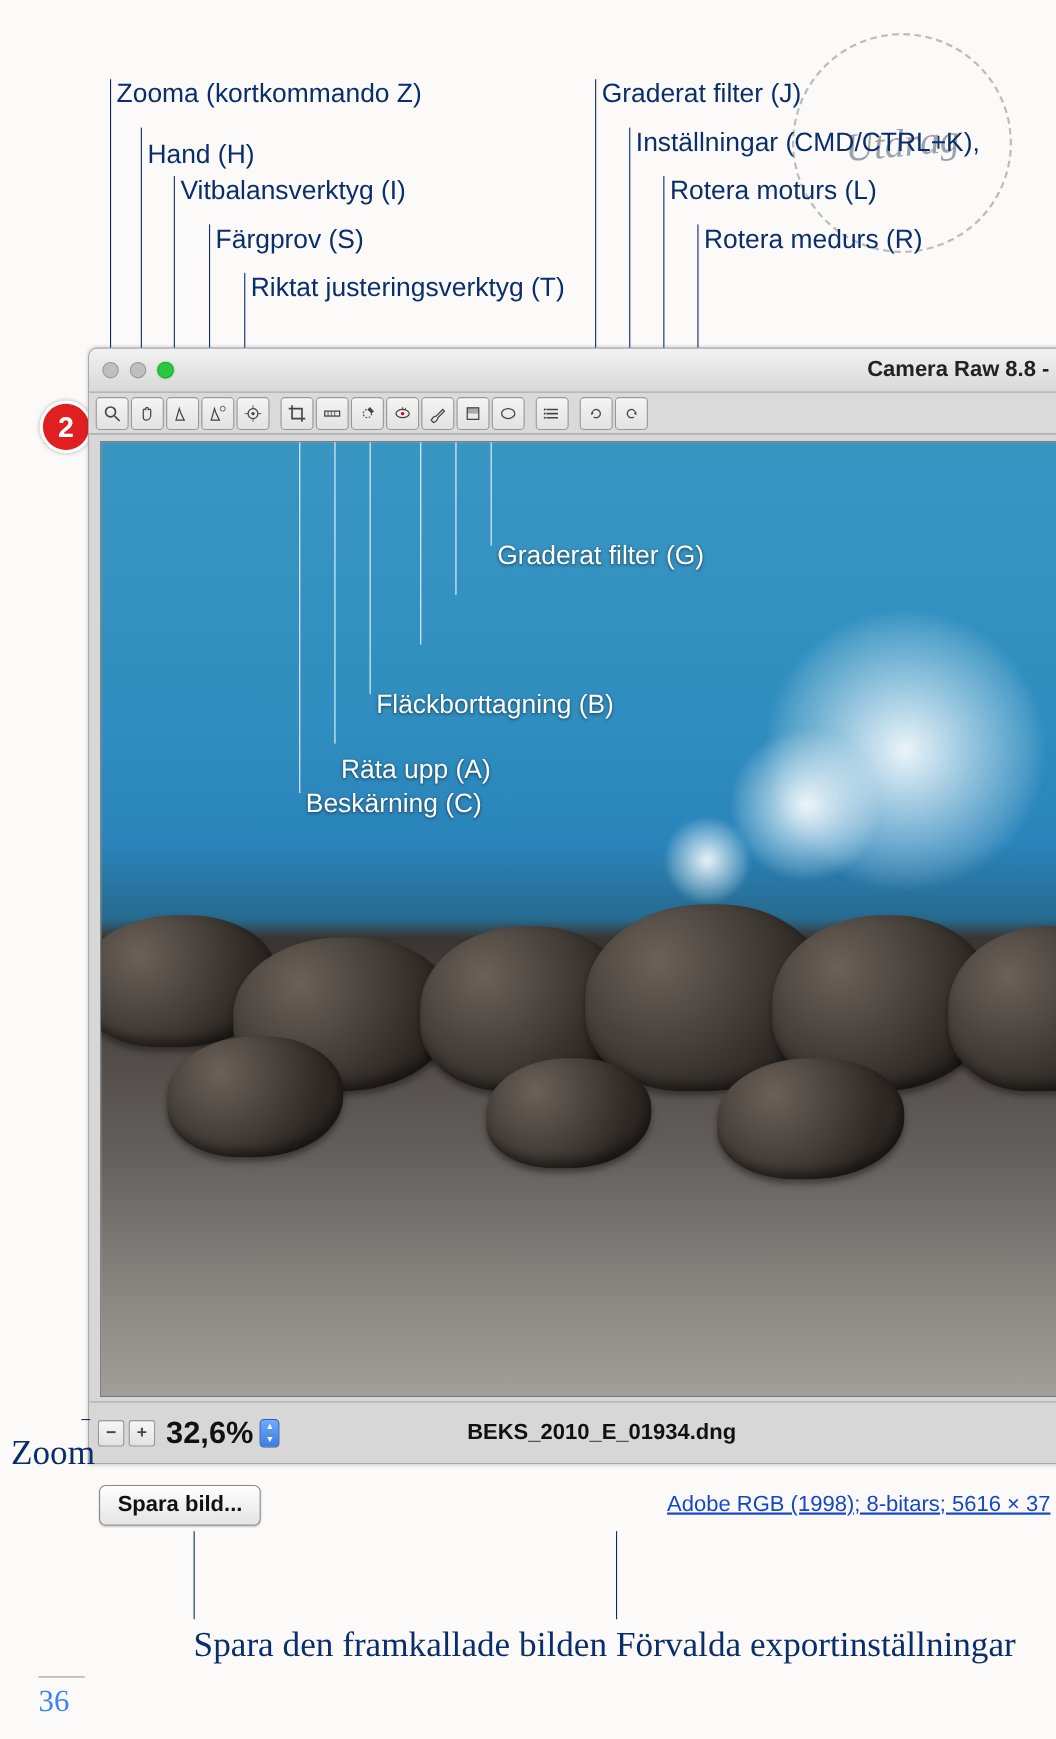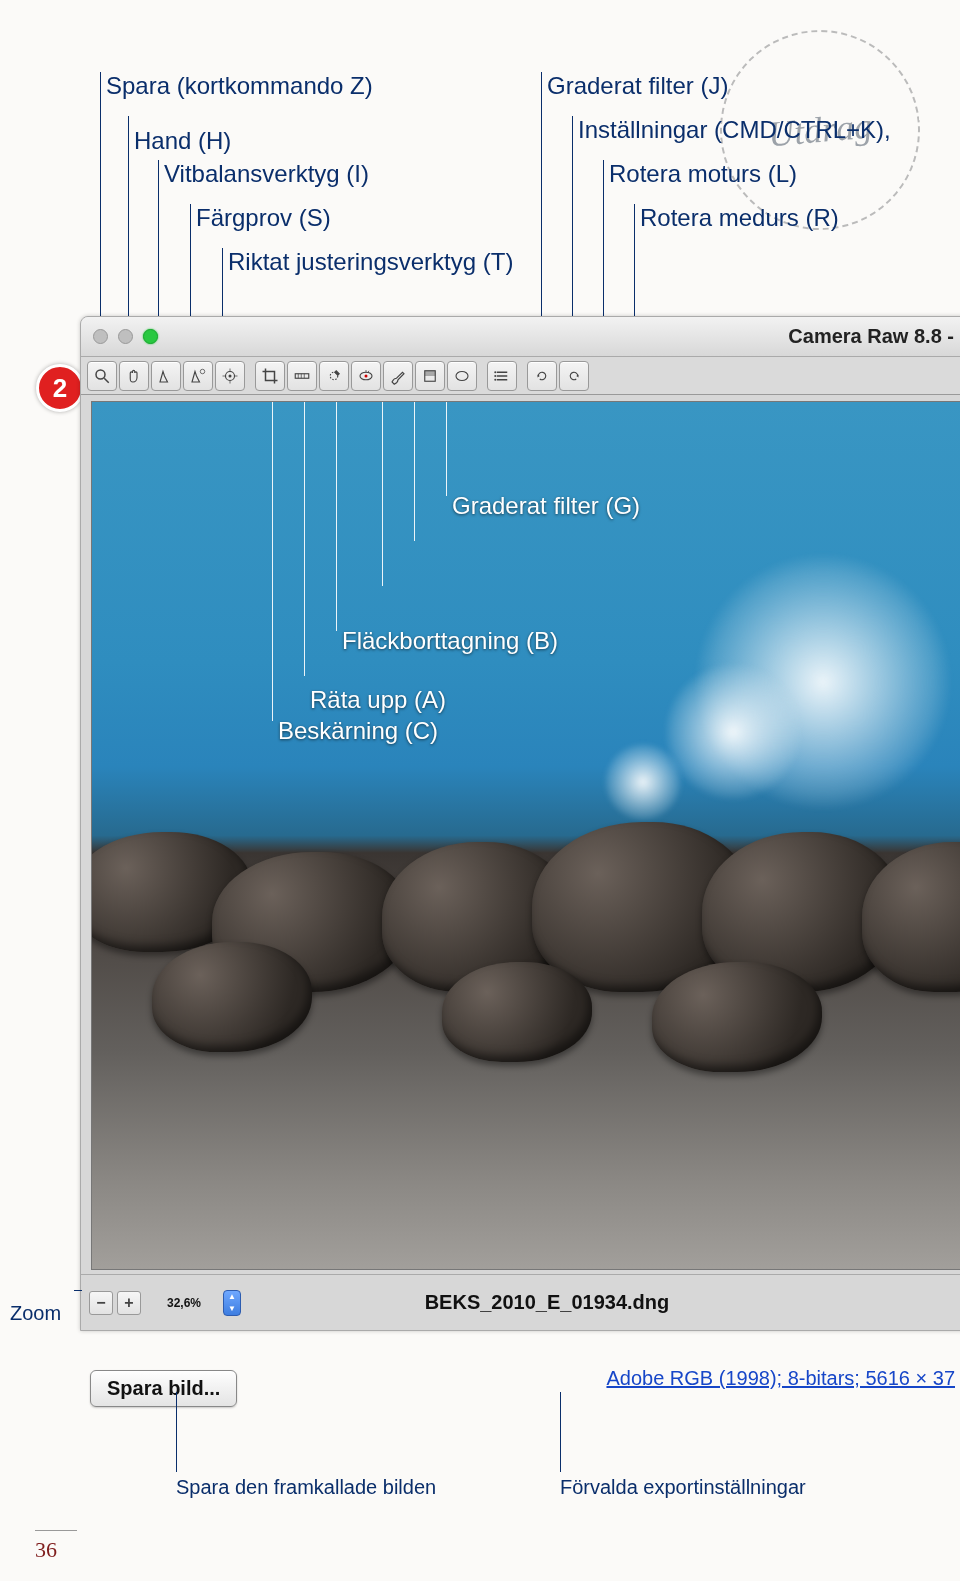--- a/index.html
+++ b/index.html
@@ -159,21 +159,21 @@
     display: flex;
     align-items: center;
     padding: 0 8px;
     font-family: "Lucida Grande", Arial;
   }
   .zoombtn {
     width: 24px;height:24px;border:1px solid #999;background:linear-gradient(#f6f6f6,#e2e2e2);
     display:flex;align-items:center;justify-content:center;font-weight:700;color:#444;border-radius:3px;
     margin-right:4px;
   }
-  .zoomval { font-weight:700;font-size:12px;margin:0 22px;color:#111;}
+  .zoomval { font-weight:700;font-size:28px;margin:0 6px;color:#111;}
   .stepper {
     width:18px;height:26px;background:linear-gradient(#6fa8ff,#3d7de0);border-radius:4px;
     display:flex;flex-direction:column;align-items:center;justify-content:space-around;color:#fff;font-size:8px;
     border:1px solid #2d5cb0;
   }
   .filename { position:absolute;left:50%;transform:translateX(-40%);font-weight:700;font-size:20px;color:#111;}
 
   .belowbar {
     position: absolute;
     left: 80px; right: -5px;
@@ -186,51 +186,50 @@
   .btn {
     background: linear-gradient(#fefefe,#e4e4e4);
     border: 1px solid #888;
     border-radius: 6px;
     padding: 6px 16px;
     font-family: "Lucida Grande", Arial;
     font-weight: 700;
     font-size: 20px;
     color: #111;
     box-shadow: 0 1px 0 #fff inset, 0 1px 2px rgba(0,0,0,.2);
-    margin-top: 20px;
   }
   .link {
     margin-left:auto;
     color:#1646c8;
     font-family:"Lucida Grande",Arial;
     font-size:20px;
     text-decoration: underline;
   }
 
   
   .inner-label { position:absolute; color:#fff; font-size:24px; text-shadow:0 1px 3px rgba(0,0,0,.6);}
   .inner-line-v { position:absolute;width:1px;background:#fff;opacity:.9;}
 
   
-  .out-label { position:absolute;color:#0a2e6b;font-size:20px;}
+  .out-label { position:absolute;color:#0a2e6b;font-size:32px;font-family:Liberation Serif, serif;}
   .out-line-v { position:absolute;width:1px;background:#0a2e6b;}
 
   .page-num {
-    position:absolute;left:35px;bottom:18px;color:#7f1d1d;font-family:Georgia,serif;font-size:22px;margin-top:32px;
+    position:absolute;left:35px;bottom:18px;color:#3b82f6;font-family:Georgia,serif;font-size:28px;margin-top:32px;
   }
   .page-num::before{
     content:"";display:block;width:42px;height:1px;background:#999;margin-bottom:6px;
   }
 </style>
 </head>
 <body>
 
 <div class="stamp">Utdrag</div>
 
-<div class="callout" style="left:106px;top:72px">Spara (kortkommando Z)</div>
+<div class="callout" style="left:106px;top:72px">Zooma (kortkommando Z)</div>
 <div class="callout-line-v" style="left:100px;top:72px;height:316px"></div>
 
 <div class="callout" style="left:134px;top:127px">Hand (H)</div>
 <div class="callout-line-v" style="left:128px;top:116px;height:272px"></div>
 
 <div class="callout" style="left:164px;top:160px">Vitbalansverktyg (I)</div>
 <div class="callout-line-v" style="left:158px;top:160px;height:228px"></div>
 
 <div class="callout" style="left:196px;top:204px">Färgprov (S)</div>
 <div class="callout-line-v" style="left:190px;top:204px;height:184px"></div>

